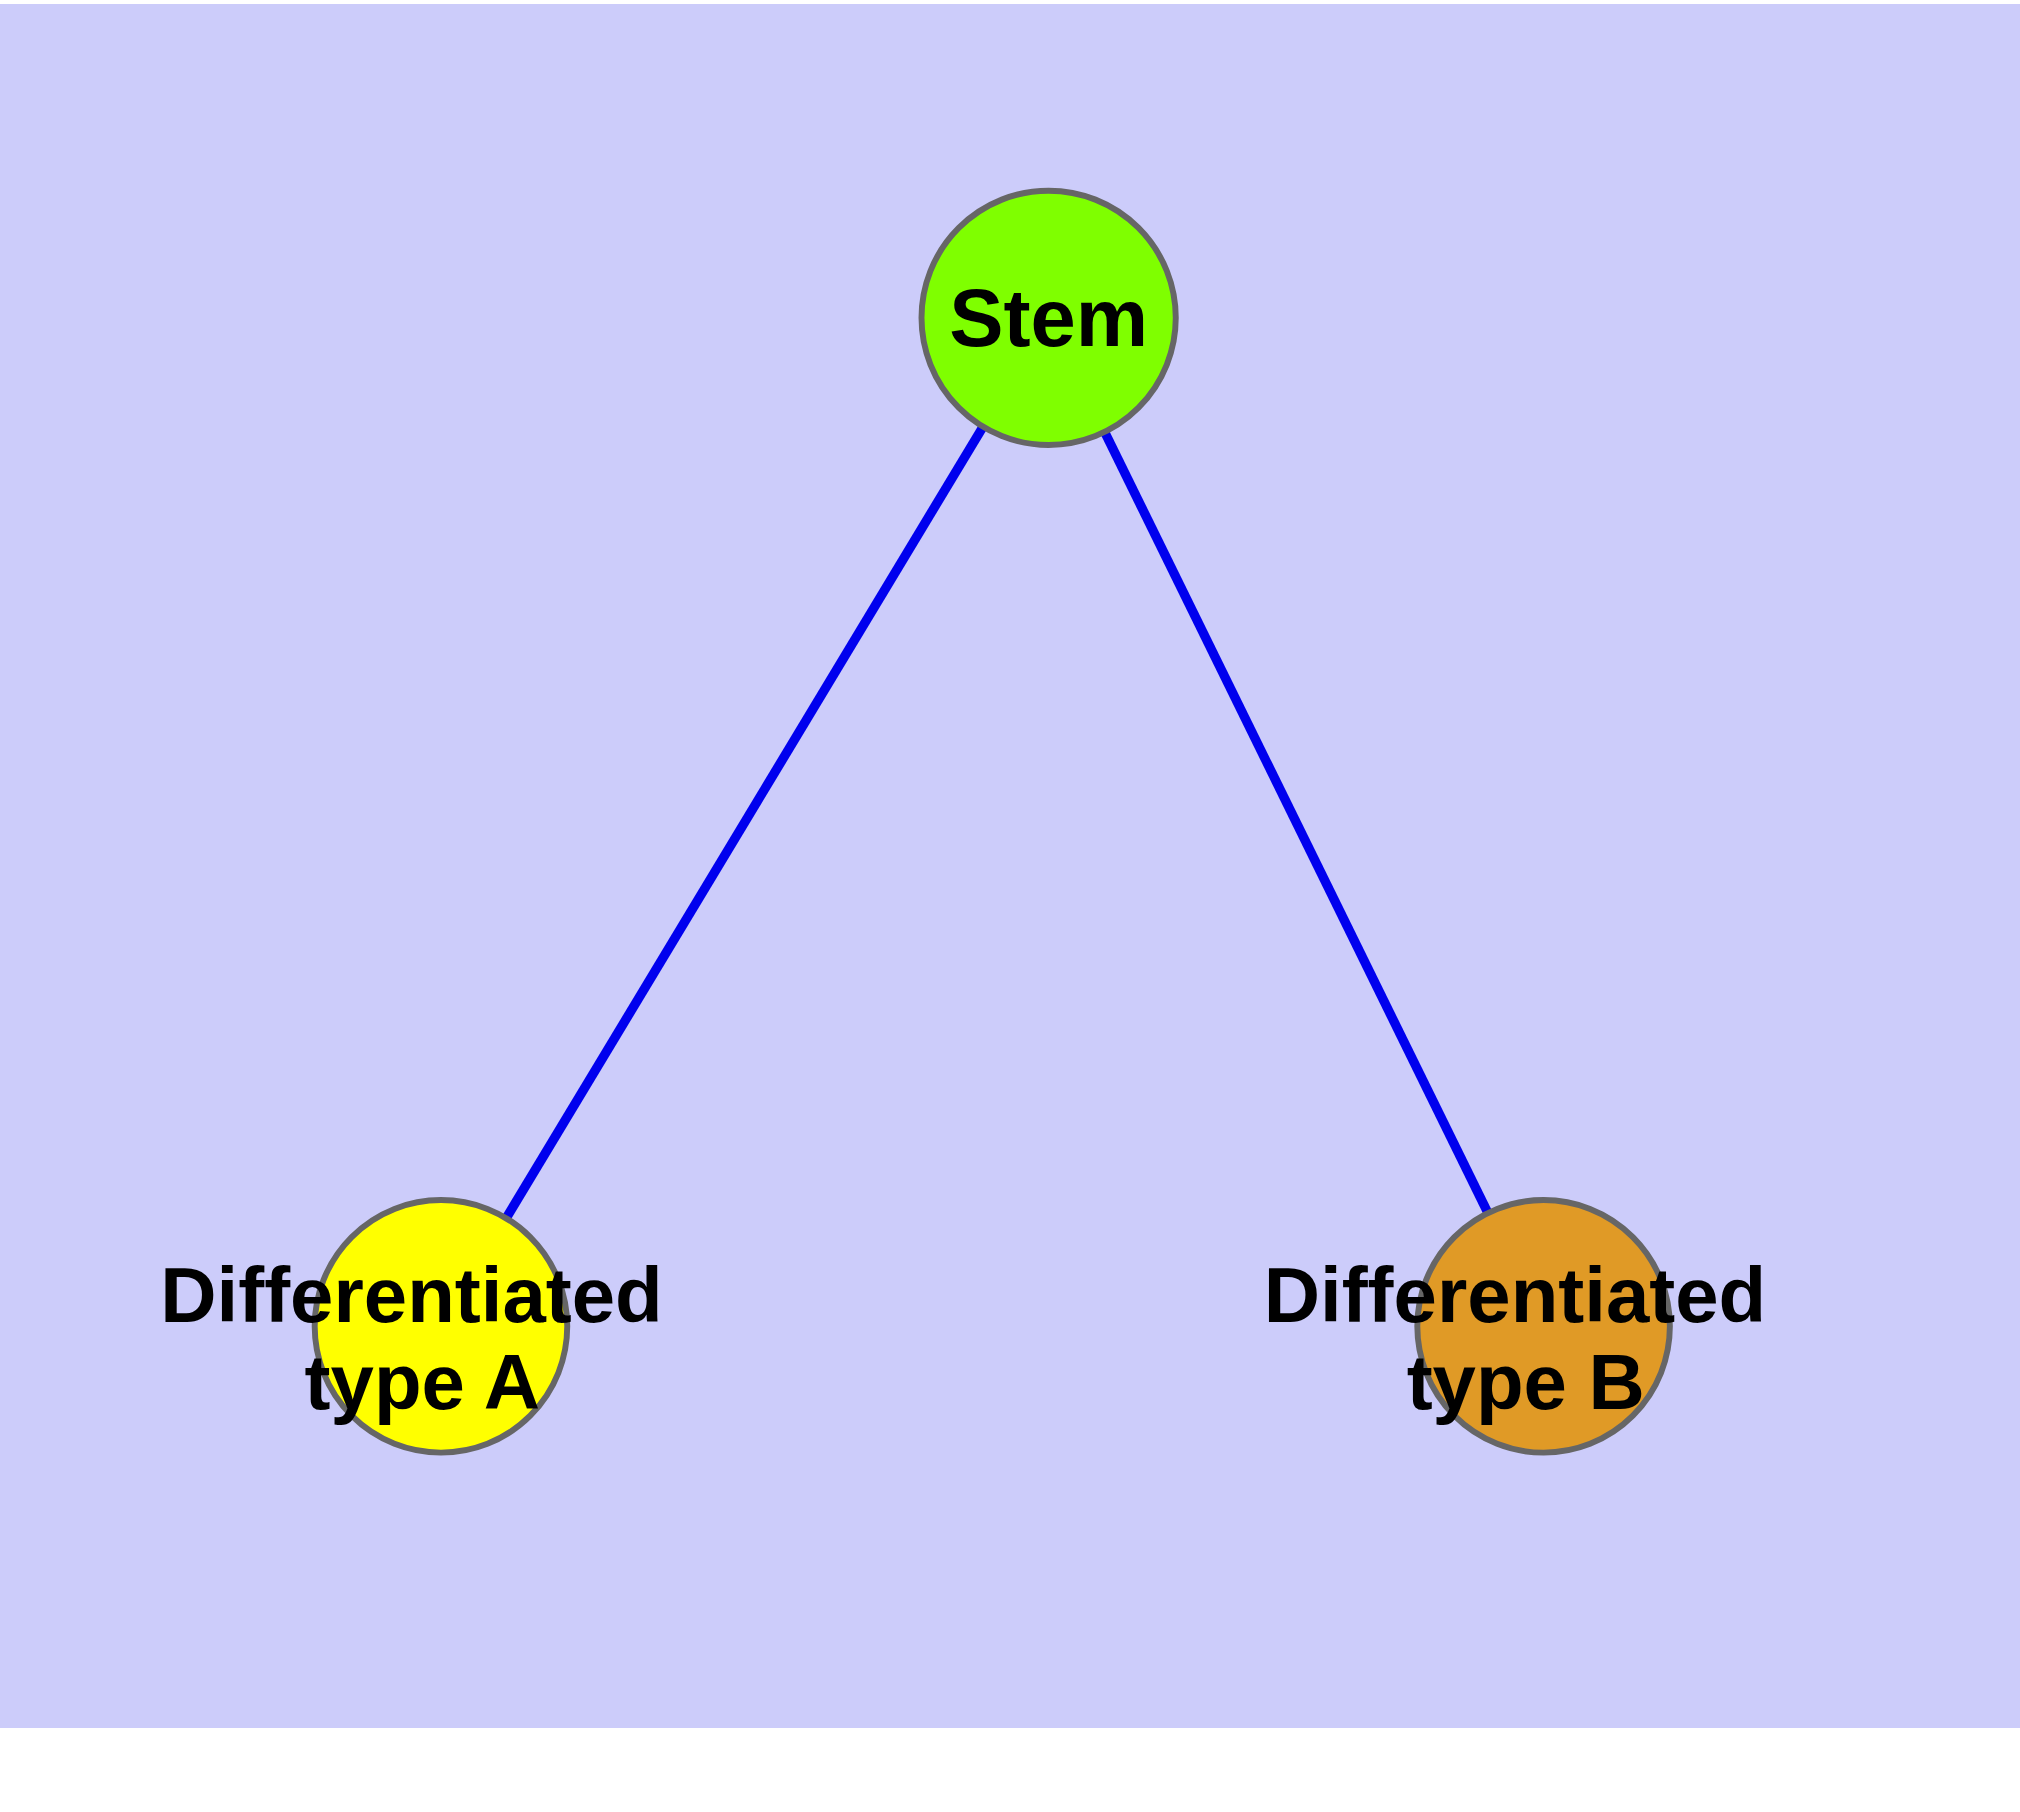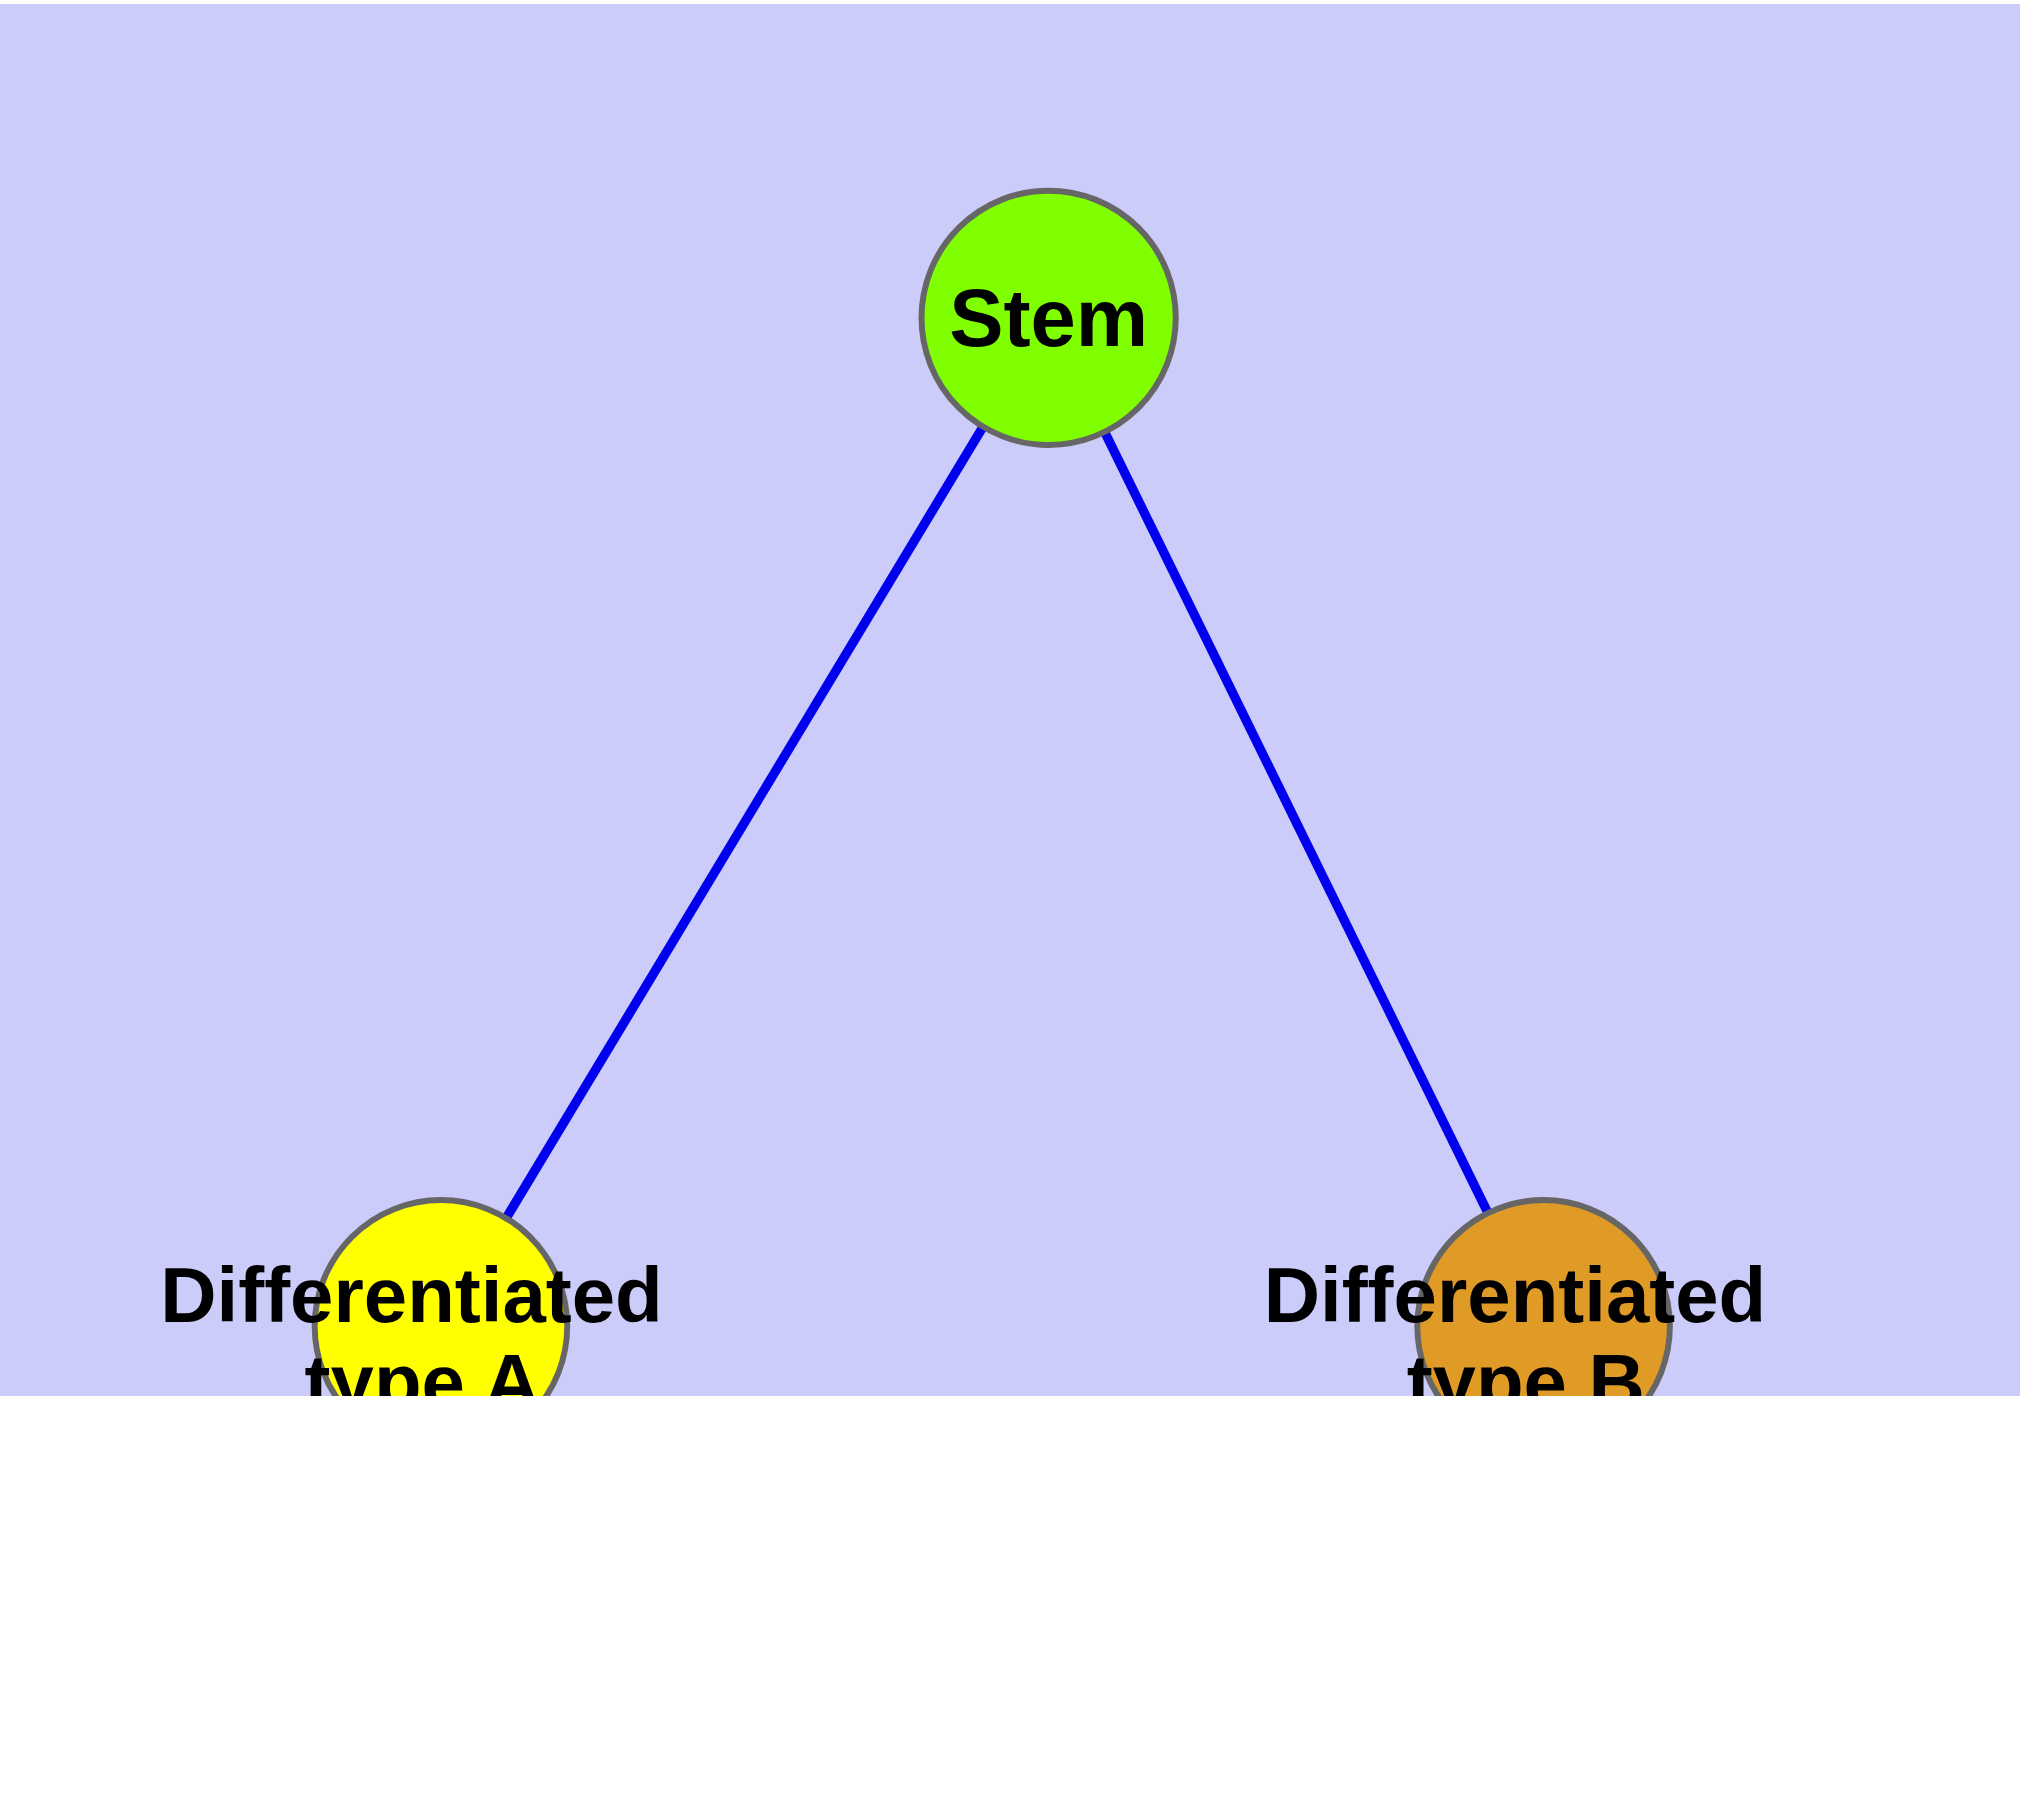--- a/index.html
+++ b/index.html
@@ -4,21 +4,21 @@
 <title>Cell Differentiation Graph</title>
 <style>
   html, body {
     margin: 0;
     padding: 0;
     background: #ffffff;
   }
   #canvas {
     position: relative;
     width: 2021px;
-    height: 1396px;
+    height: 1728px;
     background: #ffffff;
     overflow: hidden;
     font-family: "Liberation Sans", "DejaVu Sans", sans-serif;
   }
   #plot-area {
     position: absolute;
     left: 0;
     top: 4.2px;
     width: 2021px;
     height: 1808px;

